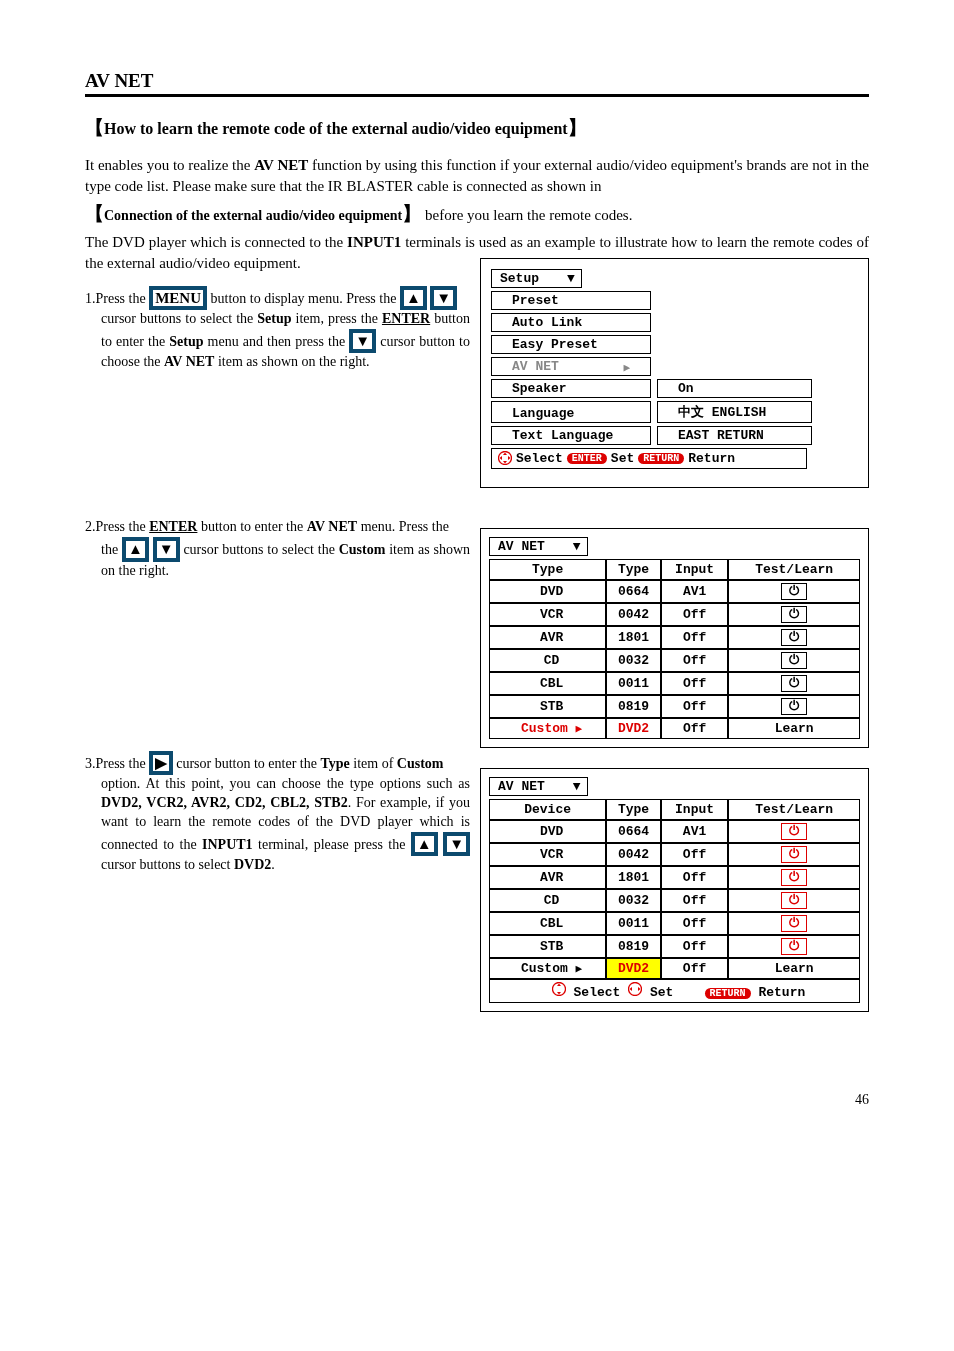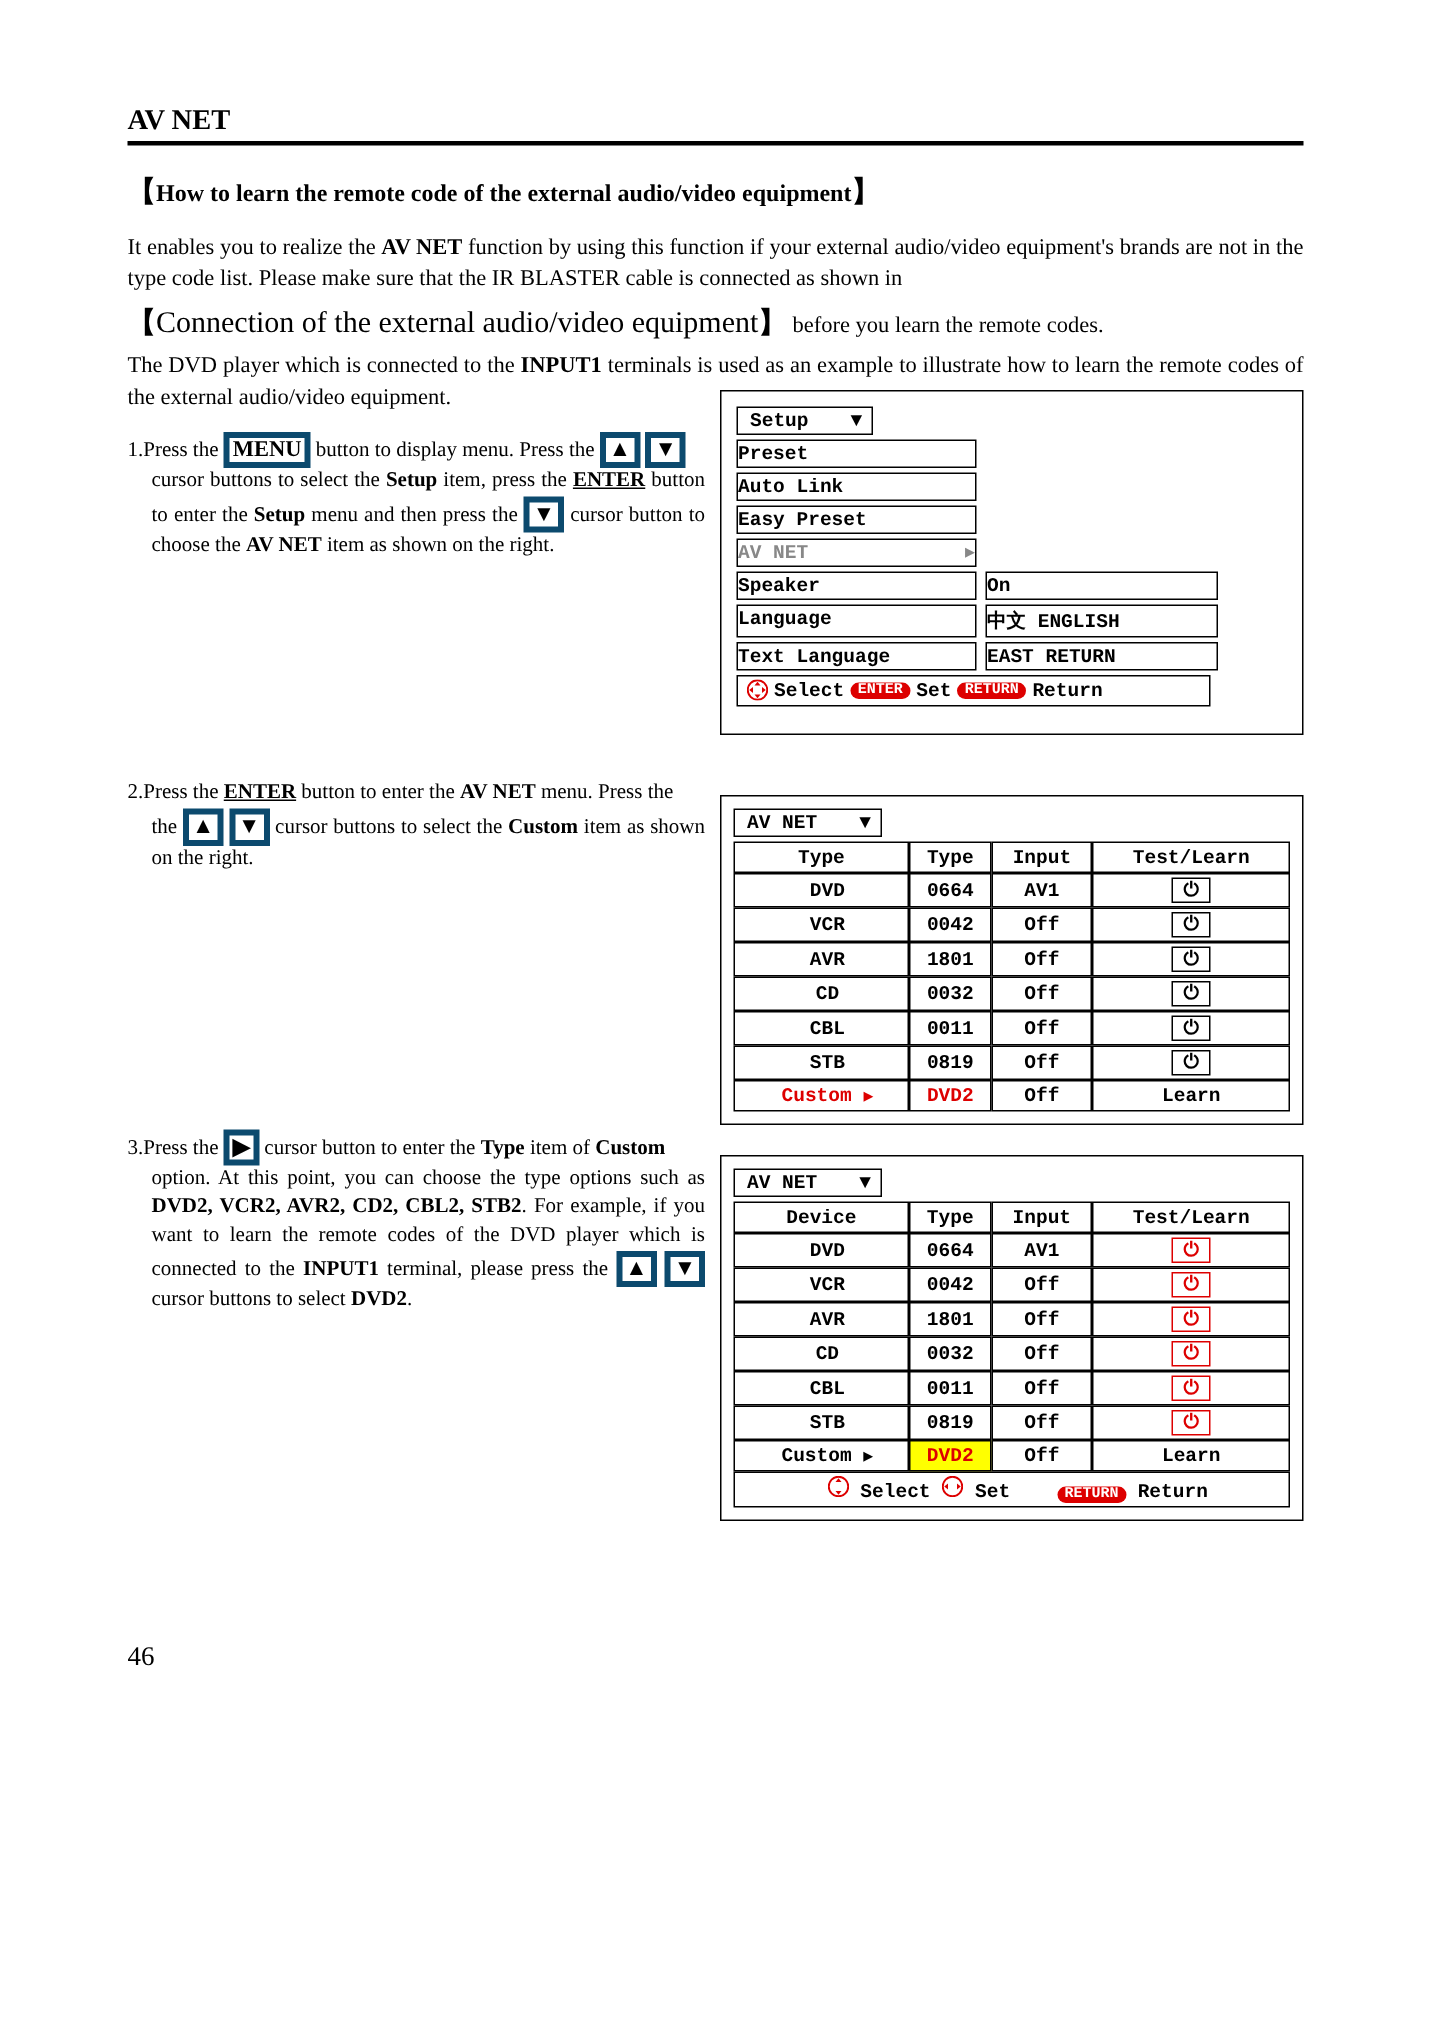--- a/index.html
+++ b/index.html
@@ -26,22 +26,22 @@
     font-size: 16px;
     margin: 0 0 14px 0;
   }
   .section-heading .bracket { font-size:19px; }
   p.body {
     margin: 0 0 4px 0;
     line-height: 1.4;
     text-align: justify;
   }
   .inline-subhead {
-    font-weight: normal;
-    font-size:20px;
+    font-weight: bold;
+    font-size:14px;
   }
   .inline-bracket { font-size:19px; font-weight:bold; }
   .columns {
     display: flex;
     gap: 10px;
     margin-top: 12px;
   }
   .left-col { width: 385px; }
   .right-col { flex: 1; }
   .step {
@@ -79,23 +79,23 @@
     margin-bottom:3px;
     font-weight:bold;
   }
   .osd-row {
     display:flex;
     gap:6px;
     margin-bottom:3px;
   }
   .osd-cell {
     border:1.5px solid #000;
-    padding:1px 0;
+    padding:1px 20px;
     display:flex;
-    align-items:flex-start;
+    align-items:flex-end;
     box-sizing:border-box;
   }
   .osd-cell.label { width:160px; justify-content:space-between;}
   .osd-cell.value { width:155px; }
   .muted { color:#888; }
   .osd-help {
     border:1.5px solid #000;
     padding:2px 6px;
     display:flex;
     align-items:center;
@@ -144,22 +144,22 @@
     padding:1px 0;
   }
   .pwr-btn.red { color:#d00; border-color:#d00; }
   .arrow-play { font-size:11px; }
 
   .spacer-sm { height:20px; }
   .spacer-md { height:40px; }
   .spacer-lg { height:140px; }
 
   .page-number {
-    text-align:left;
-    font-size:18px;
+    text-align:right;
+    font-size:14px;
     margin-top:80px;
   }
 </style>
 </head>
 <body>
 
 <div class="page-title">AV NET</div>
 <hr class="title-rule">
 
 <div class="section-heading">

